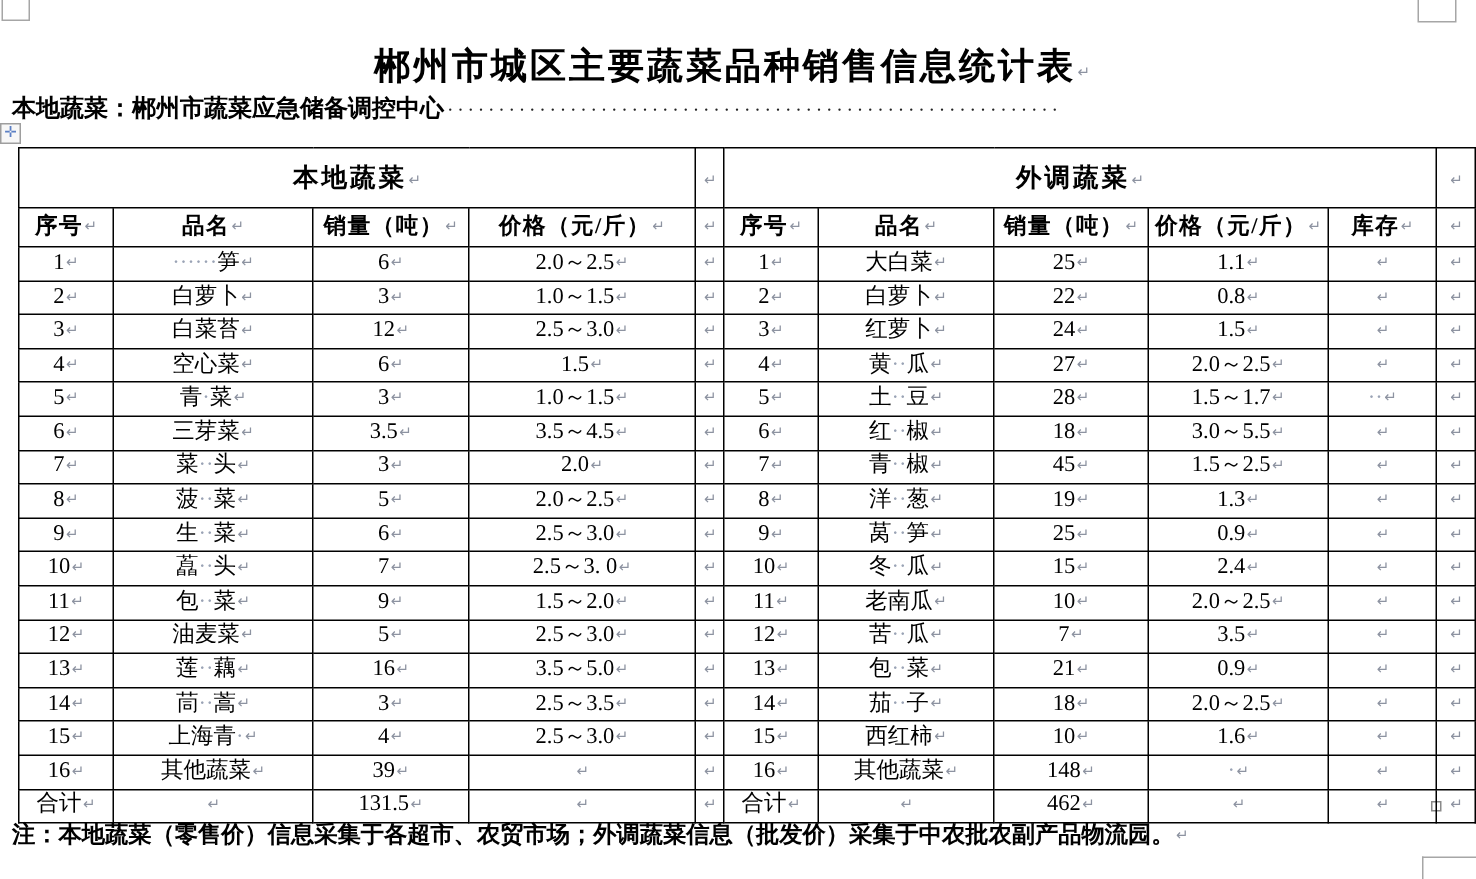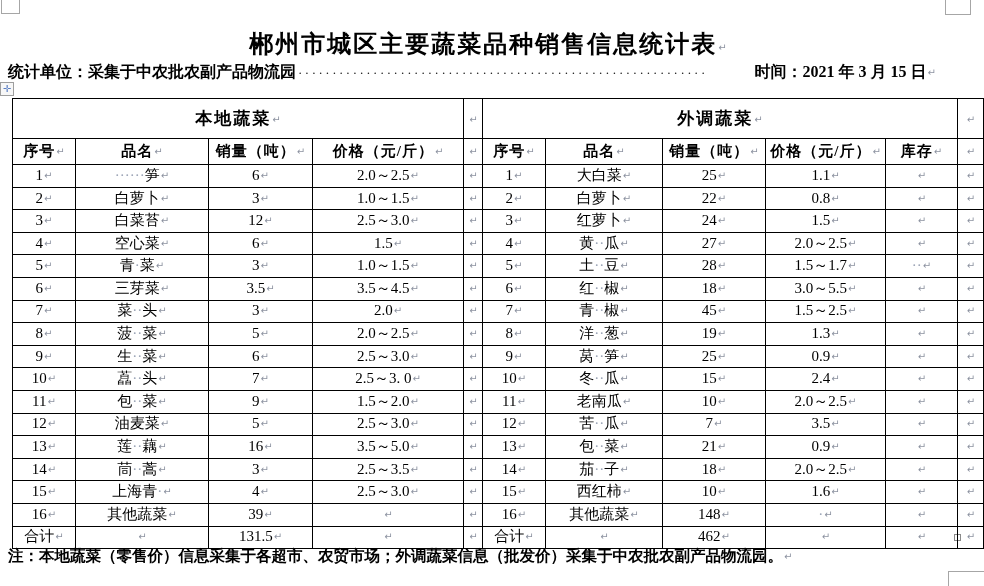--- a/index.html
+++ b/index.html
@@ -49,23 +49,22 @@
   <div class="move-handle">✛</div>
   <div class="resize-handle"></div>
   <div class="corner-h"></div>
   <div class="corner-v"></div>
 
   <div class="doc-title">
     <span>郴州市城区主要蔬菜品种销售信息统计表<span class="fmt-mark">↵</span></span>
   </div>
 
   <div class="subtitle">
-    <span>统计单位：采集于中农批农副产品物流园</span>
+    <span>本地蔬菜：郴州市蔬菜应急储备调控中心</span>
     <span class="leader">····························································</span>
-    <span>时间：2021 年 3 月 15 日<span class="fmt-mark">↵</span></span>
   </div>
 
   <table class="veg">
     <colgroup>
       <col style="width:63px">
         <col style="width:133px">
         <col style="width:104px">
         <col style="width:151px">
       <col style="width:19px">
       <col style="width:63px">

